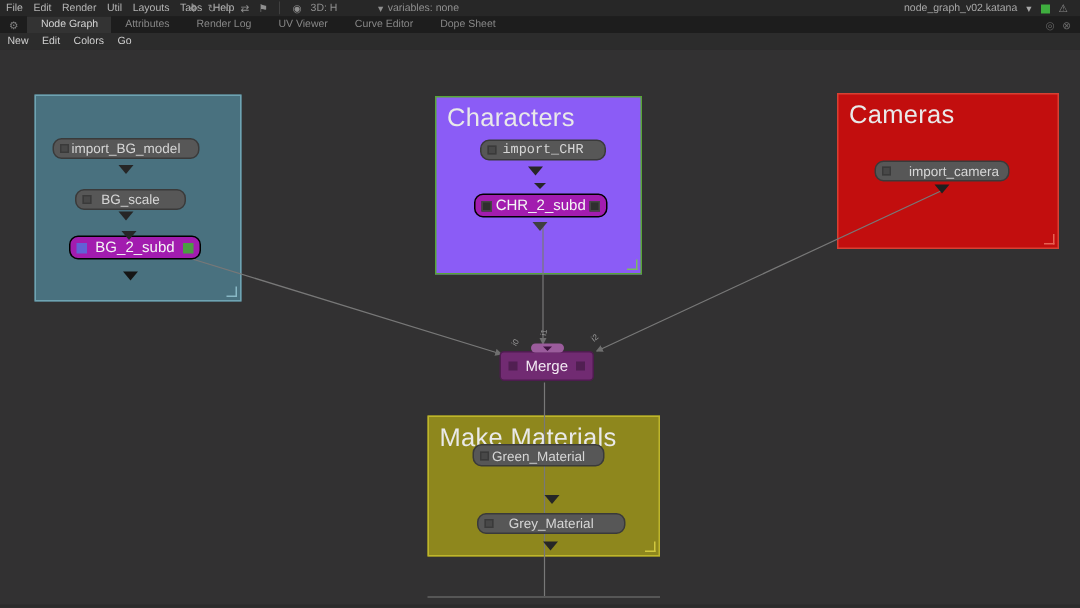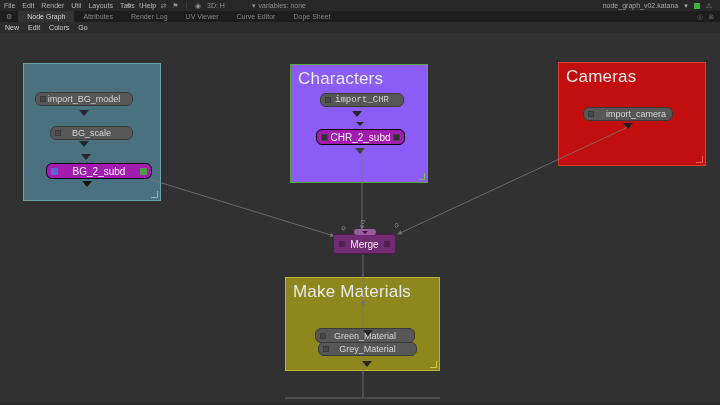--- a/index.html
+++ b/index.html
@@ -164,46 +164,46 @@
   <line x1="285" y1="398" x2="440" y2="398" stroke="#565656" stroke-width="1.4"></line>
   <text x="344" y="231" transform="rotate(-60 344 231)" font-size="5.5" fill="#9a9a9a">i0</text>
   <text x="364" y="224" transform="rotate(-80 364 224)" font-size="5.5" fill="#9a9a9a">i1</text>
   <text x="396" y="228" transform="rotate(-40 396 228)" font-size="5.5" fill="#9a9a9a">i2</text>
 </svg>
 
 <div class="node" style="left:35px;top:92px;width:98px;">
   <span class="psq"></span>
   <span>import_BG_model</span>
 </div>
-<div class="node" style="left:50px;top:126px;width:83px;">
+<div class="node" style="left:50px;top:126px;width:74px;">
   <span class="psq"></span>
   <span>BG_scale</span>
 </div>
-<div class="node sel" style="left:46px;top:163px;width:106px;">
+<div class="node sel" style="left:46px;top:157px;width:88px;">
   <span class="fl l" style="background:#6161d6;"></span>
   <span>BG_2_subd</span>
   <span class="fl r" style="background:#4b9c42;"></span>
 </div>
 
 <div class="node" style="left:320px;top:93px;width:84px;font-family:Liberation Mono, monospace;">
   <span class="psq"></span>
   <span>import_CHR</span>
 </div>
 <div class="node sel" style="left:316px;top:129px;width:89px;">
   <span class="fl l" style="background:#2f2f2f;border:1px solid #454545;box-sizing:border-box;"></span>
   <span>CHR_2_subd</span>
   <span class="fl r" style="background:#2f2f2f;border:1px solid #454545;box-sizing:border-box;"></span>
 </div>
 
 <div class="node" style="left:583px;top:107px;width:90px;padding-left:16px;">
   <span class="psq"></span>
   <span>import_camera</span>
 </div>
 
-<div class="node" style="left:315px;top:328px;width:100px;height:15px;">
+<div class="node" style="left:315px;top:296px;width:88px;height:15px;">
   <span class="psq"></span>
   <span>Green_Material</span>
 </div>
 <div class="node" style="left:318px;top:342px;width:99px;">
   <span class="psq"></span>
   <span>Grey_Material</span>
 </div>
 
 <div class="merge">
   <div class="pill">

